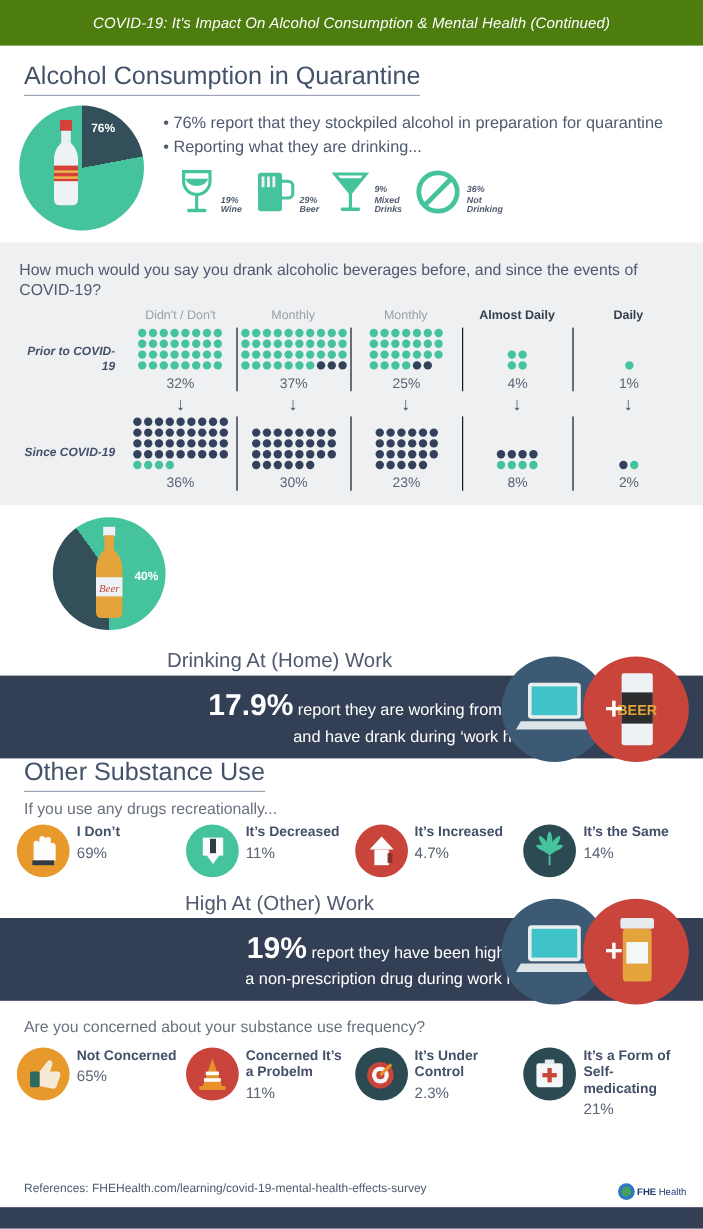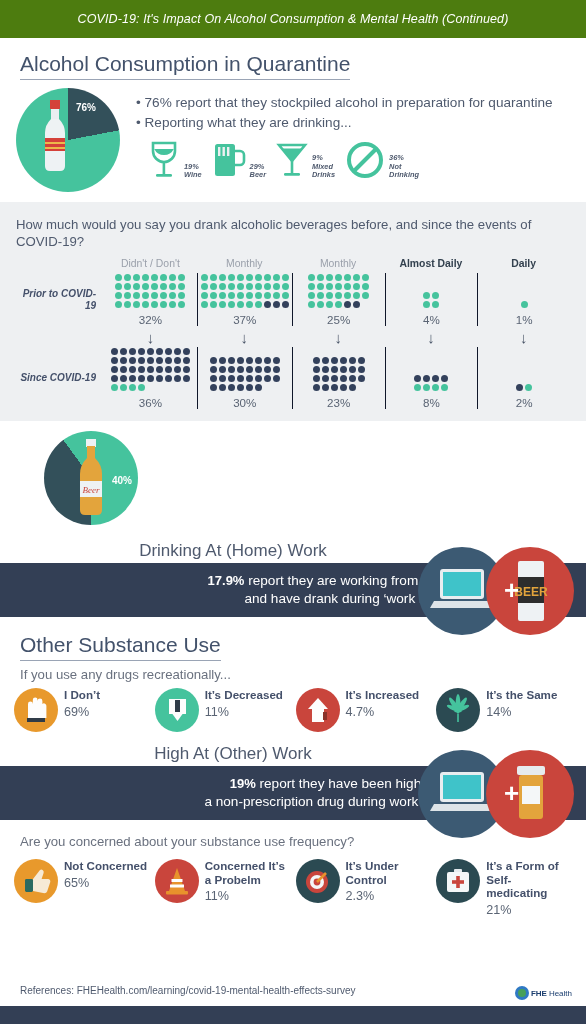--- a/index.html
+++ b/index.html
@@ -70,21 +70,21 @@
     position:relative; flex:0 0 94px; margin-left:28px;
   }
   .pie2 .lbl { position:absolute; right:6px; top:44px; color:#fff; font-size:10px; font-weight:700;}
   .s3 .bullets { flex:1; padding:22px 0 0 18px; }
 
   
   .banner { position:relative; margin-top:16px; }
   .banner .headline { text-align:center; font-size:17px; color:#4f5a6e; padding-right:120px; }
   .banner .bar { background:#333f55; color:#fff; padding:9px 130px 9px 20px; margin-top:2px;}
   .banner .bar .line { text-align:right; font-size:13.6px; line-height:1.32; }
-  .banner .bar .big { font-size:13px; font-weight:700; }
+  .banner .bar .big { font-size:25px; font-weight:700; }
   .banner .icons { position:absolute; right:8px; top:2px; }
 
   
   .sub { font-size:13.2px; color:#6a717f; padding:6px 20px 0 20px;}
   .iconrow { display:flex; padding:6px 14px 0 14px; gap:5px;}
   .iconitem { display:flex; align-items:flex-start; gap:6px; flex:1; }
   .iconitem .txt .ttl { font-size:11.6px; font-weight:700; color:#44506a; line-height:1.18;}
   .iconitem .txt .val { font-size:12.6px; color:#5a6474; margin-top:3px;}
   .circ { width:44px;height:44px;border-radius:50%; flex:0 0 44px; position:relative; overflow:hidden;}
 
@@ -510,21 +510,21 @@
       <path d="M24 58 h56 l4 7 h-64z" fill="#dde4e8"></path>
       <circle cx="120" cy="48" r="44" fill="#c9453c"></circle>
       <rect x="108" y="18" width="26" height="60" rx="2" fill="#eef2f4"></rect>
       <rect x="108" y="34" width="26" height="26" fill="#2d2d2d"></rect>
       <text x="121" y="53" font-size="12" font-weight="700" text-anchor="middle" fill="#e3a43c" font-family="Liberation Sans, sans-serif">BEER</text>
       <text x="94" y="56" font-size="26" font-weight="700" fill="#ffffff" font-family="Liberation Sans, sans-serif">+</text>
     </svg>
   </div>
 </div>
 
-<div class="sec-wrap" style="padding-top:16px;">
+<div class="sec-wrap" style="padding-top:0;">
   <div class="sec-title">Other Substance Use</div>
 </div>
 <div class="sub">If you use any drugs recreationally...</div>
 
 <div class="iconrow">
   <div class="iconitem">
     <div class="circ" style="background:#e8992c">
       <svg width="44" height="44" viewBox="0 0 44 44">
           <path d="M14 30 v-14 a2.4 2.4 0 0 1 4.8 0 v-4 a2.4 2.4 0 0 1 4.8 0 v1 a2.4 2.4 0 0 1 4.8 0 v3 a2.4 2.4 0 0 1 4 2 v12 z" fill="#fdfdfd"></path>
           <rect x="13" y="30" width="18" height="4" fill="#2f3b47"></rect>

